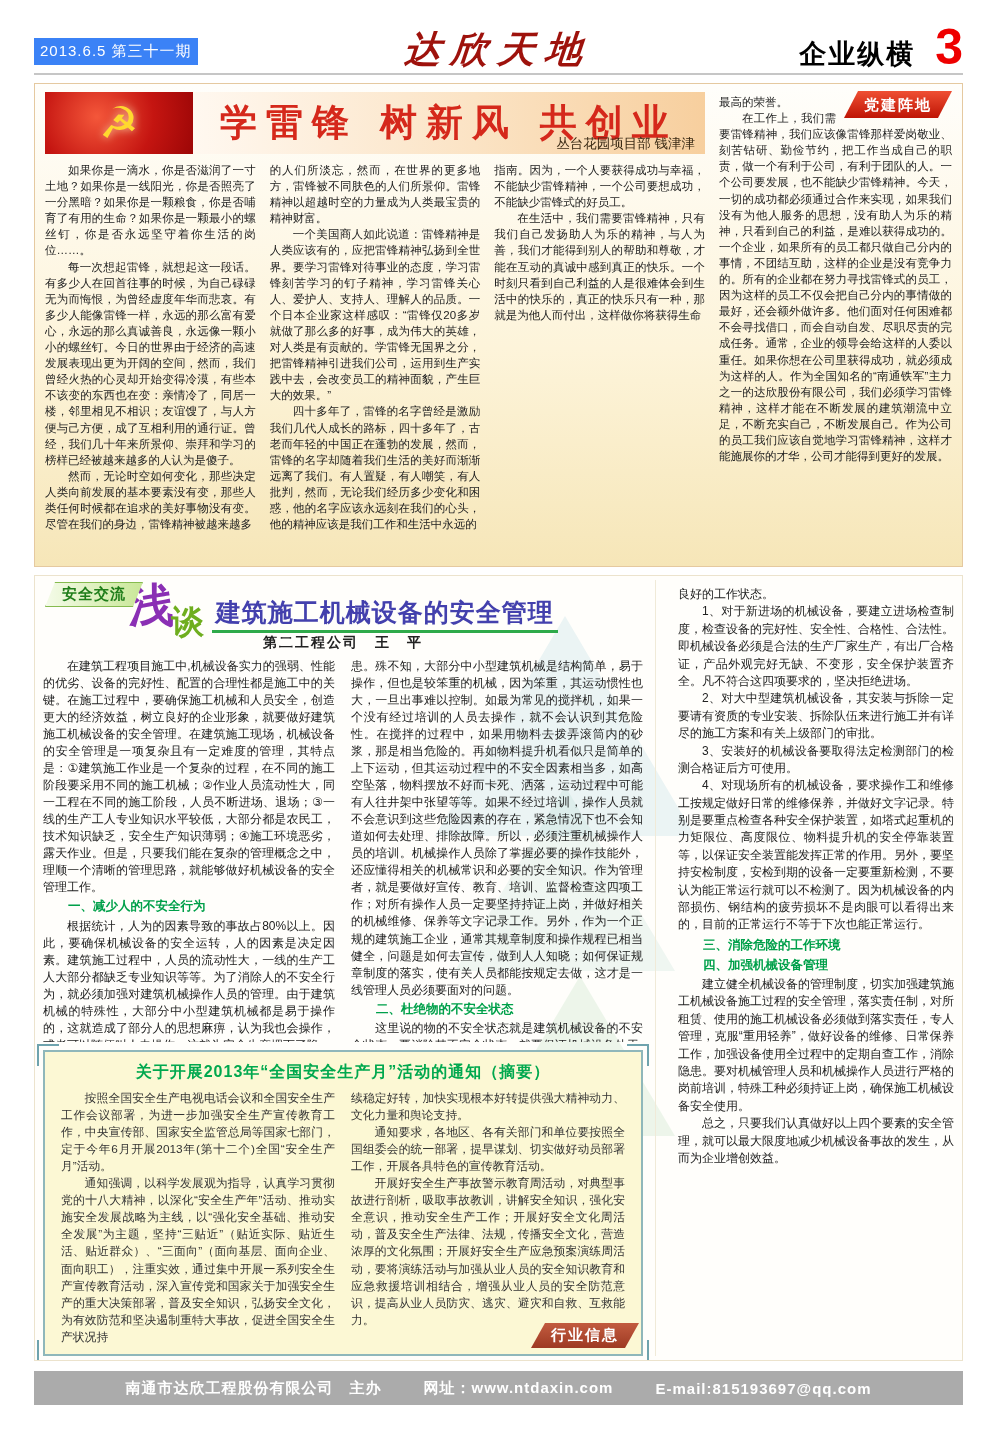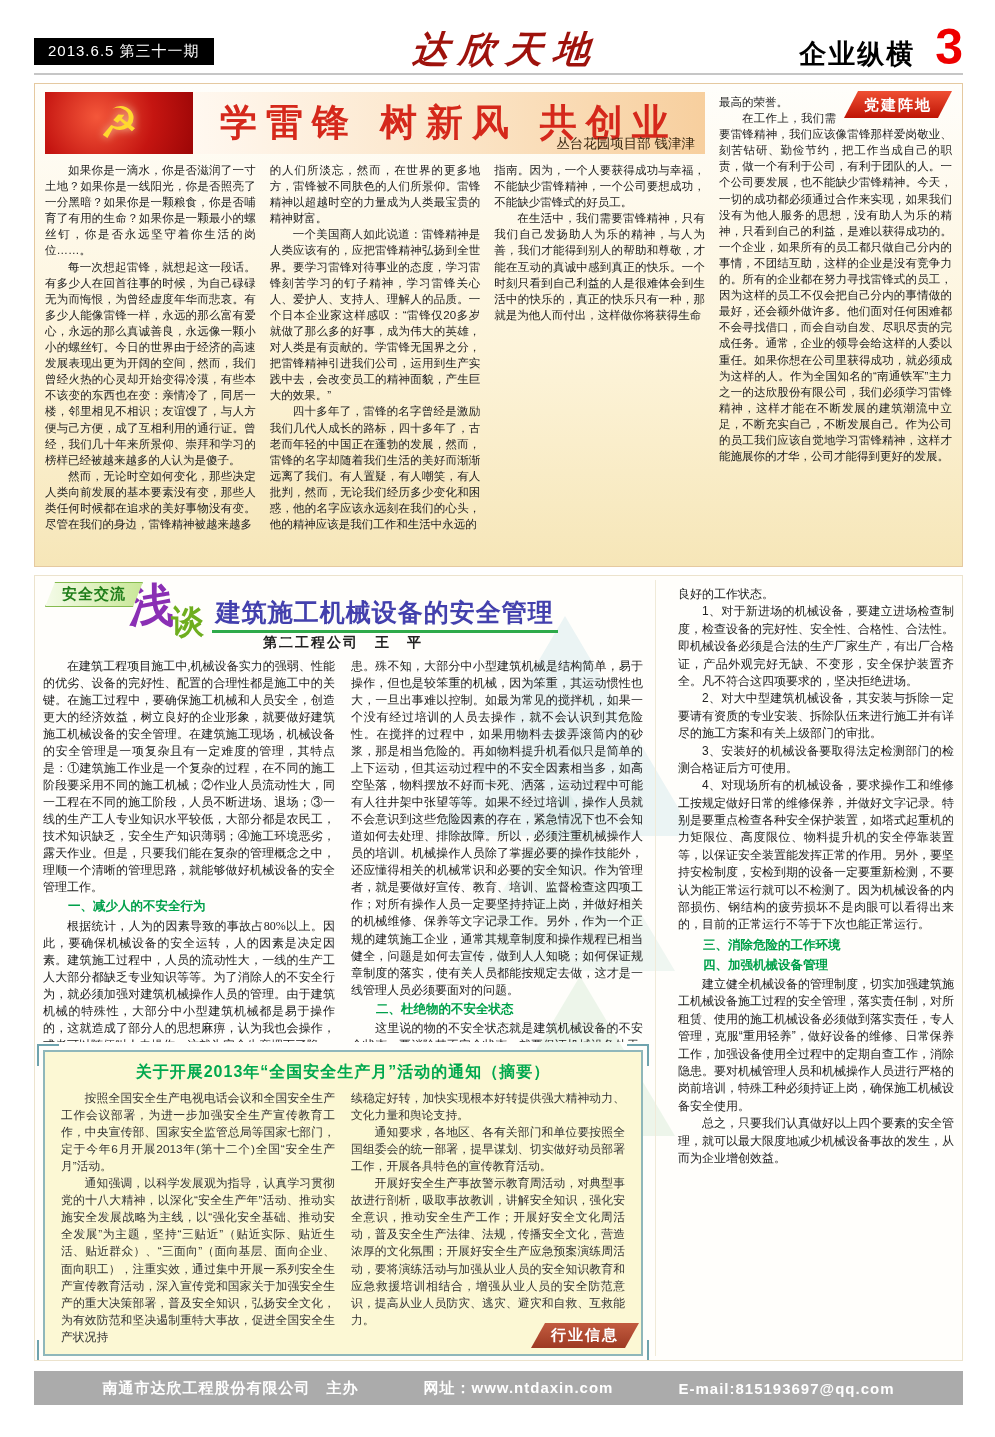--- a/index.html
+++ b/index.html
@@ -3,21 +3,21 @@
 <meta charset="utf-8">
 <style>
   html,body{margin:0;padding:0;background:#e9e9e9;}
   .page{width:995px;height:1437px;background:#fff;margin:0 auto;position:relative;overflow:hidden;
         font-family:"Liberation Sans","DejaVu Sans",sans-serif;color:#222;}
   .content{padding:16px 32px 0 34px;position:relative;}
 
   
   .hdr{display:flex;align-items:flex-end;justify-content:space-between;height:52px;
        border-bottom:2px solid #c6c6c6;padding-bottom:5px;}
-  .issue-box{background:#000000;color:#fff;font-size:15px;padding:4px 14px;margin-bottom:3px;letter-spacing:1px;margin-top:30px;}
+  .issue-box{background:#3b82f6;color:#fff;font-size:15px;padding:4px 6px;margin-bottom:3px;letter-spacing:1px;margin-top:30px;}
   .masthead{font-family:"DejaVu Serif","Liberation Serif",serif;font-weight:bold;font-style:italic;
             font-size:37px;color:#9e120c;letter-spacing:10px;transform:skewX(-5deg);line-height:1;}
   .section{display:flex;align-items:flex-end;gap:20px;}
   .section-label{font-size:27px;font-weight:bold;color:#000;letter-spacing:2px;line-height:1;}
   .page-num{font-size:50px;font-weight:bold;color:#ee0000;line-height:.82;}
 
   
   .ribbon{display:inline-block;color:#fff;font-weight:bold;font-size:15px;padding:3px 20px;letter-spacing:2px;
           clip-path:polygon(14px 0,100% 0,calc(100% - 14px) 100%,0 100%);}
   .ribbon.red{background:linear-gradient(180deg,#ef4f33,#bf1505);}
@@ -53,21 +53,21 @@
   .a2-left{width:600px;display:flex;flex-direction:column;position:relative;z-index:1;}
   .a2-header{position:relative;text-align:center;padding:2px 0 2px;}
   .a2-header .badge-green{position:absolute;left:2px;top:2px;}
   .qt1{font-size:46px;font-weight:bold;color:#8a2fb4;line-height:1;font-family:"DejaVu Serif",serif;}
   .qt2{font-size:33px;font-weight:bold;color:#6fae1f;line-height:1;position:relative;top:12px;left:-3px;
        font-family:"DejaVu Serif",serif;}
   .a2-title{font-size:25px;font-weight:bold;color:#4340ad;border-bottom:3px solid #2faa4a;
        padding:0 4px 4px;letter-spacing:1px;}
   .a2-byline{font-weight:bold;font-size:14px;color:#222;margin-top:5px;text-align:center;letter-spacing:2px;}
   .a2-cols{display:flex;gap:16px;height:414px;overflow:hidden;margin-top:4px;}
-  .a2col{flex:1;font-size:12px;line-height:1.42;text-align:justify;font-family:Liberation Serif, serif;}
+  .a2col{flex:1;font-size:12px;line-height:1.42;text-align:justify;}
   .a2-right{flex:1;font-size:12px;line-height:1.45;text-align:justify;padding-top:6px;position:relative;z-index:1;
             border-left:1px solid #f0ead8;padding-left:22px;}
   .h-green{color:#00a04a;font-weight:bold;margin:2px 0;padding-left:2em;font-size:12.5px;}
 
   
   .notice{margin-top:8px;flex:1;background:#fcf8d4;border:2px solid #8fb7ba;position:relative;
           padding:8px 16px 8px;}
   .notice-title{text-align:center;color:#00a84e;font-weight:bold;font-size:16px;margin:2px 0 7px;letter-spacing:1px;}
   .notice-cols{display:flex;gap:16px;}
   .ncol{flex:1;font-size:11.8px;line-height:1.45;text-align:justify;color:#333;}
@@ -82,21 +82,21 @@
   .wm{position:absolute;width:0;height:0;pointer-events:none;z-index:0;}
   .wm1{left:400px;top:40px;border-left:130px solid transparent;border-right:130px solid transparent;
        border-bottom:220px solid rgba(110,185,205,.14);}
   .wm2{left:450px;top:400px;border-left:95px solid transparent;border-right:95px solid transparent;
        border-bottom:160px solid rgba(140,200,150,.16);}
   .wm3{left:420px;top:210px;border-left:110px solid transparent;border-right:110px solid transparent;
        border-bottom:185px solid rgba(120,190,170,.12);}
 
   
   .ftr{margin-top:10px;height:34px;background:#ababab;color:#fff;display:flex;align-items:center;
-       justify-content:center;gap:65px;font-size:15px;font-weight:bold;letter-spacing:1px;}
+       justify-content:center;gap:42px;font-size:15px;font-weight:bold;letter-spacing:1px;}
 </style>
 </head>
 <body>
 
 <div class="page">
   <div class="content">
 
     <div class="hdr">
       <span class="issue-box">2013.6.5 第三十一期</span>
       <span class="masthead">达欣天地</span>

